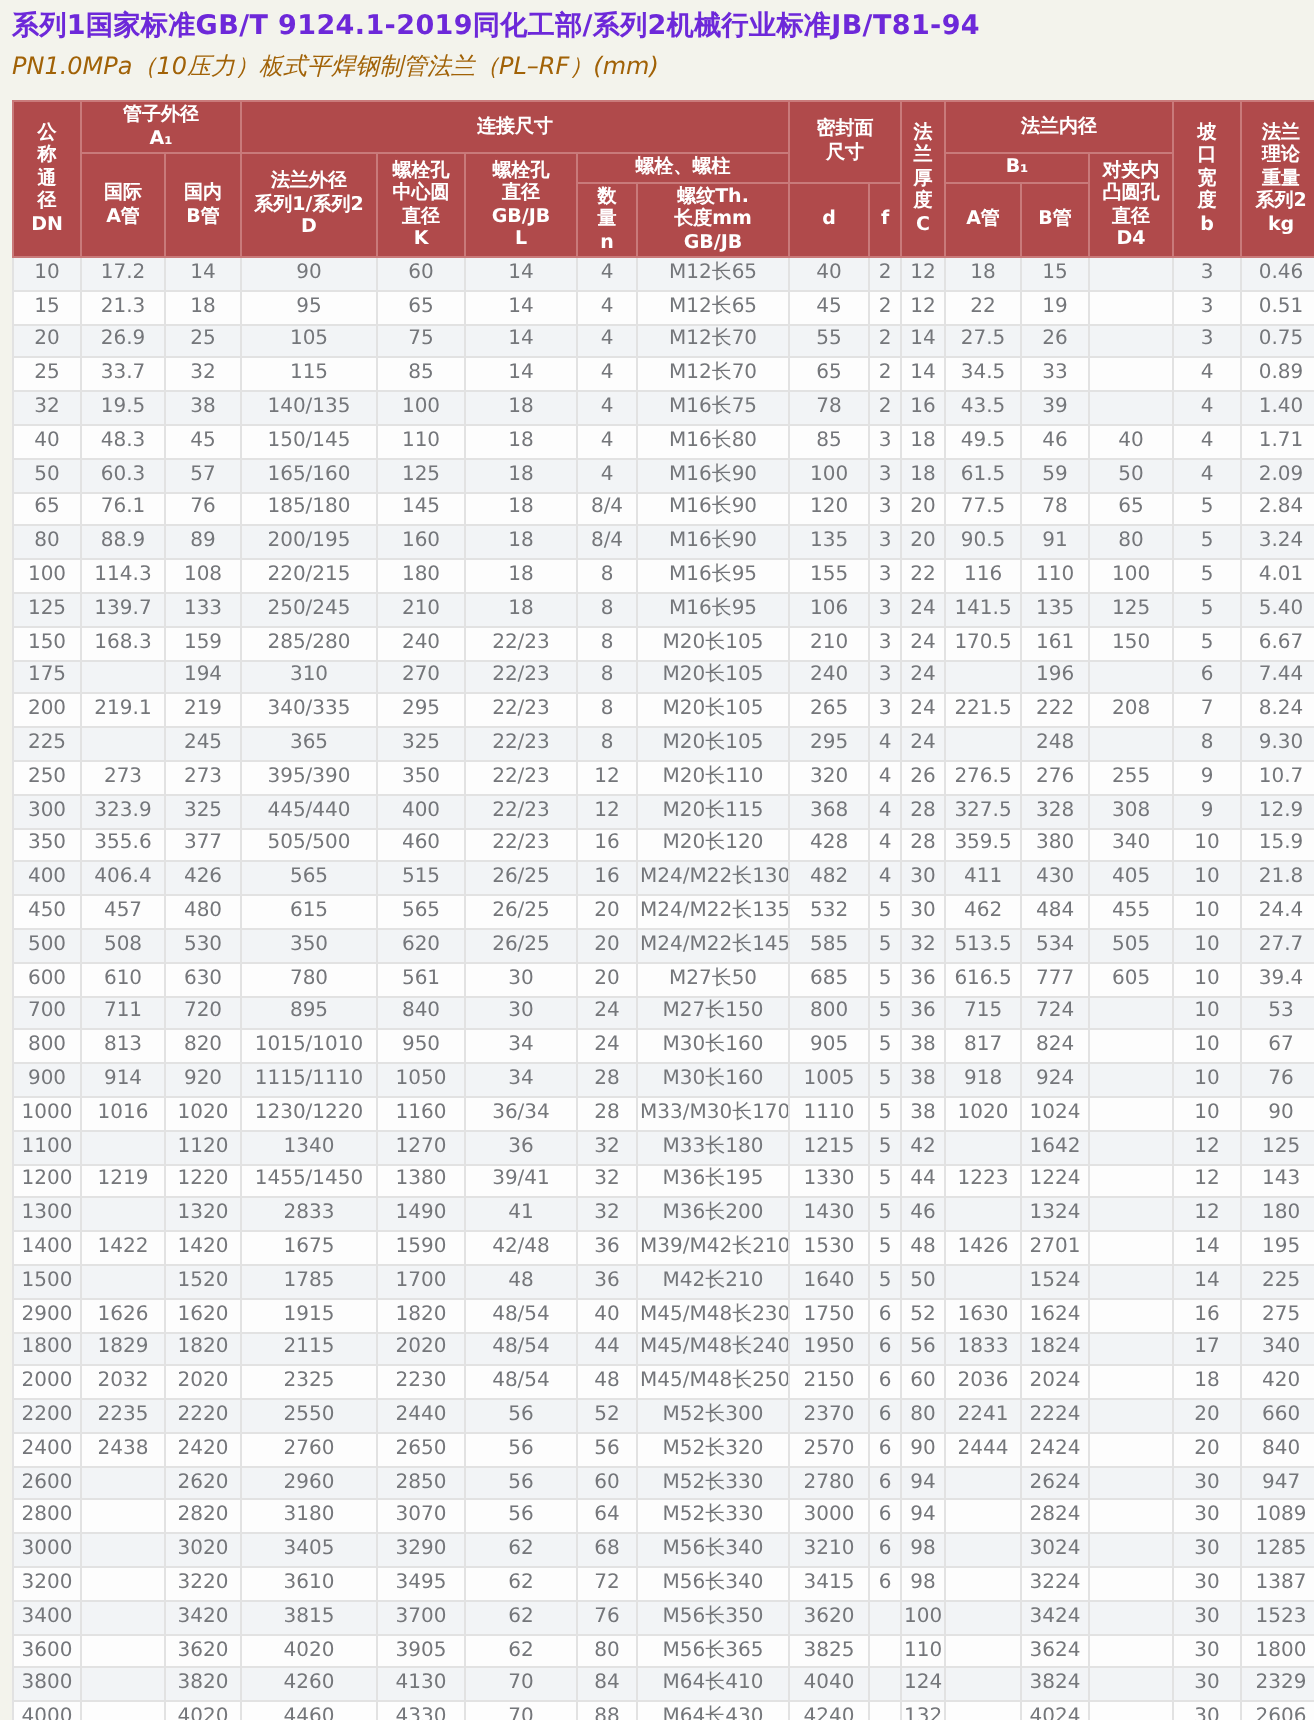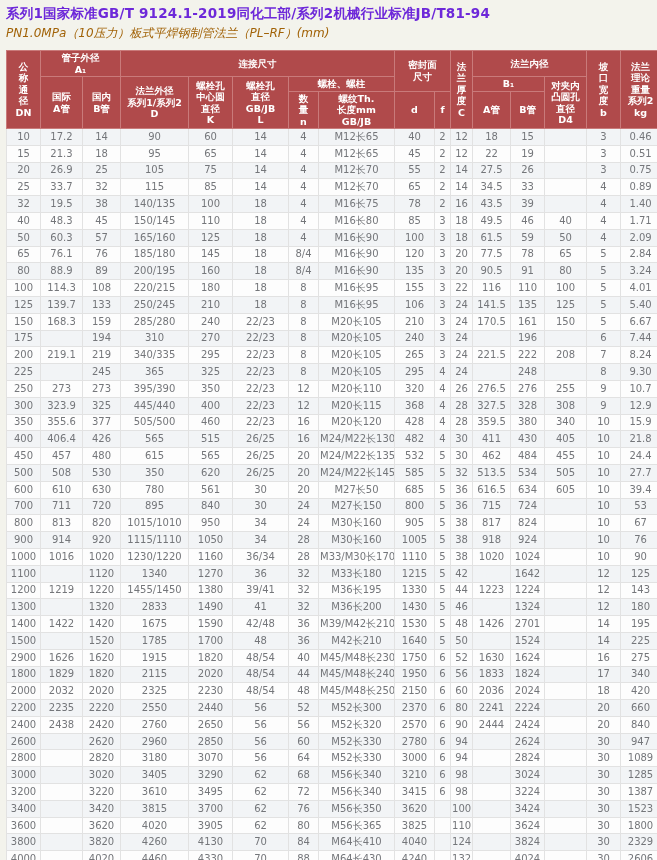--- a/index.html
+++ b/index.html
@@ -527,21 +527,21 @@
           <td>630</td>
           <td>780</td>
           <td>561</td>
           <td>30</td>
           <td>20</td>
           <td>M27长50</td>
           <td>685</td>
           <td>5</td>
           <td>36</td>
           <td>616.5</td>
-          <td>634</td>
+          <td>777</td>
           <td>605</td>
           <td>10</td>
           <td>39.4</td>
         </tr>
         <tr>
           <td>700</td>
           <td>711</td>
           <td>720</td>
           <td>895</td>
           <td>840</td>

